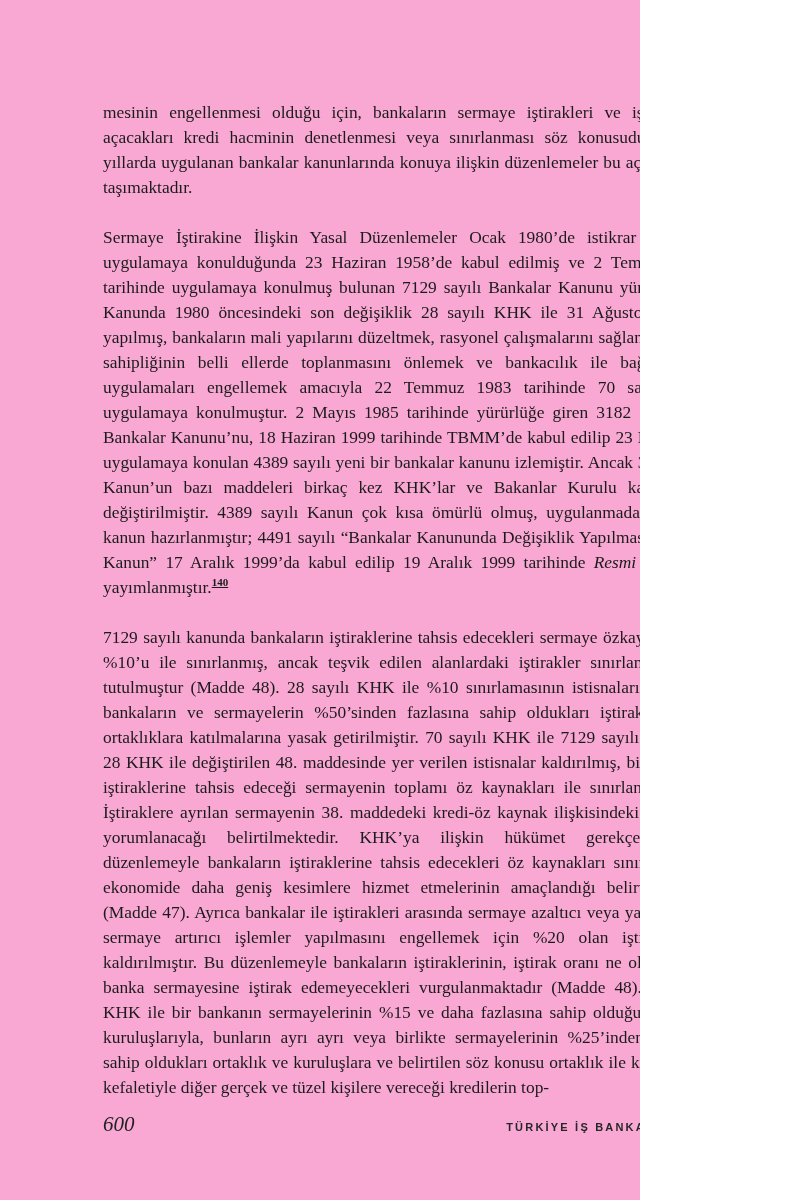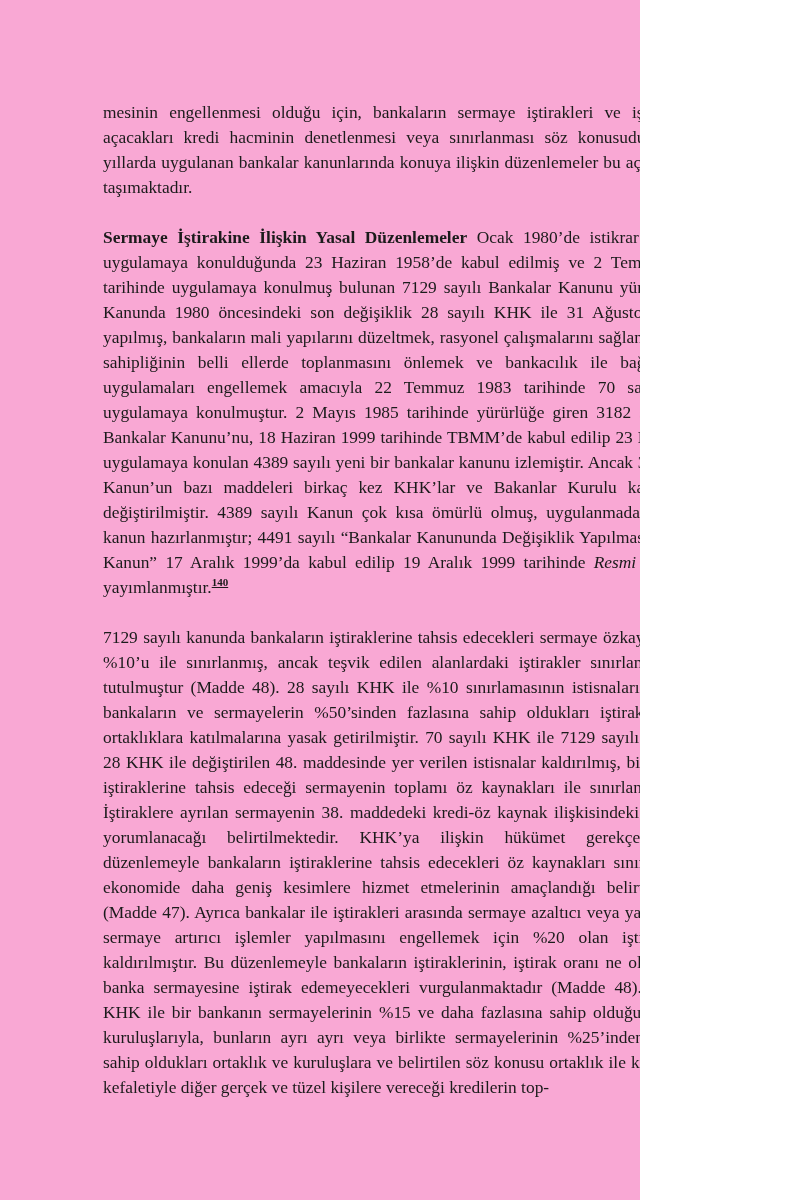--- a/index.html
+++ b/index.html
@@ -32,21 +32,21 @@
     hyphens: auto;
     -webkit-hyphens: auto;
   }
   .para {
     margin: 0 0 25px 0;
   }
   .para:last-child {
     margin-bottom: 0;
   }
   .run-in {
-    font-weight: 700;
+    font-weight: 400;
     margin-top: 44px;
   }
   .italic-title {
   }
   sup.fn {
     font-weight: 700;
     font-size: 11px;
     line-height: 0;
     vertical-align: super;
     text-decoration: underline;
@@ -82,14 +82,18 @@
   <main class="text-block">
 
     <p class="para">mesinin engellenmesi olduğu için, bankaların sermaye iştirakleri ve iştiraklerine açacakları kredi hacminin denetlenmesi veya sınırlanması söz konusudur. 1980’li yıllarda uygulanan bankalar kanunlarında konuya ilişkin düzenlemeler bu açıdan önem taşımaktadır.</p>
 
     <p class="para"><b class="run-in">Sermaye İştirakine İlişkin Yasal Düzenlemeler</b><span> Ocak 1980’de istikrar önlemleri uygulamaya konulduğunda 23 Haziran 1958’de kabul edilmiş ve 2 Temmuz 1958 tarihinde uygulamaya konulmuş bulunan 7129 sayılı Bankalar Kanunu yürürlüktedir. Kanunda 1980 öncesindeki son değişiklik 28 sayılı KHK ile 31 Ağustos 1979’da yapılmış, bankaların mali yapılarını düzeltmek, rasyonel çalışmalarını sağlamak, banka sahipliğinin belli ellerde toplanmasını önlemek ve bankacılık ile bağdaşmayan uygulamaları engellemek amacıyla 22 Temmuz 1983 tarihinde 70 sayılı KHK uygulamaya konulmuştur. 2 Mayıs 1985 tarihinde yürürlüğe giren 3182 sayılı yeni Bankalar Kanunu’nu, 18 Haziran 1999 tarihinde TBMM’de kabul edilip 23 Haziran’da uygulamaya konulan 4389 sayılı yeni bir bankalar kanunu izlemiştir. Ancak 3182 sayılı Kanun’un bazı maddeleri birkaç kez KHK’lar ve Bakanlar Kurulu kararları ile değiştirilmiştir. 4389 sayılı Kanun çok kısa ömürlü olmuş, uygulanmadan yeni bir kanun hazırlanmıştır; 4491 sayılı “Bankalar Kanununda Değişiklik Yapılmasına İlişkin Kanun” 17 Aralık 1999’da kabul edilip 19 Aralık 1999 tarihinde </span><i class="italic-title">Resmi Gazete</i><span>’de yayımlanmıştır.</span><sup class="fn">140</sup></p>
 
     <p class="para">7129 sayılı kanunda bankaların iştiraklerine tahsis edecekleri sermaye özkaynaklarının %10’u ile sınırlanmış, ancak teşvik edilen alanlardaki iştirakler sınırlama dışında tutulmuştur (Madde 48). 28 sayılı KHK ile %10 sınırlamasının istisnaları artırılmış, bankaların ve sermayelerin %50’sinden fazlasına sahip oldukları iştiraklerin bazı ortaklıklara katılmalarına yasak getirilmiştir. 70 sayılı KHK ile 7129 sayılı Kanun’un 28 KHK ile değiştirilen 48. maddesinde yer verilen istisnalar kaldırılmış, bir bankanın iştiraklerine tahsis edeceği sermayenin toplamı öz kaynakları ile sınırlandırılmıştır. İştiraklere ayrılan sermayenin 38. maddedeki kredi-öz kaynak ilişkisindeki kredi gibi yorumlanacağı belirtilmektedir. KHK’ya ilişkin hükümet gerekçesinde bu düzenlemeyle bankaların iştiraklerine tahsis edecekleri öz kaynakları sınırlandırarak ekonomide daha geniş kesimlere hizmet etmelerinin amaçlandığı belirtilmektedir (Madde 47). Ayrıca bankalar ile iştirakleri arasında sermaye azaltıcı veya yapay olarak sermaye artırıcı işlemler yapılmasını engellemek için %20 olan iştirak oranı kaldırılmıştır. Bu düzenlemeyle bankaların iştiraklerinin, iştirak oranı ne olursa olsun banka sermayesine iştirak edemeyecekleri vurgulanmaktadır (Madde 48). 70 sayılı KHK ile bir bankanın sermayelerinin %15 ve daha fazlasına sahip olduğu iştirak ve kuruluşlarıyla, bunların ayrı ayrı veya birlikte sermayelerinin %25’inden fazlasına sahip oldukları ortaklık ve kuruluşlara ve belirtilen söz konusu ortaklık ile kuruluşların kefaletiyle diğer gerçek ve tüzel kişilere vereceği kredilerin top-</p>
 
   </main>
 
+  <footer class="footer">
+    <span class="page-num">600</span>
+    <span class="running-title">TÜRKİYE İŞ BANKASI TARİHİ</span>
+  </footer>
 
 </div>
 
 </body></html>

